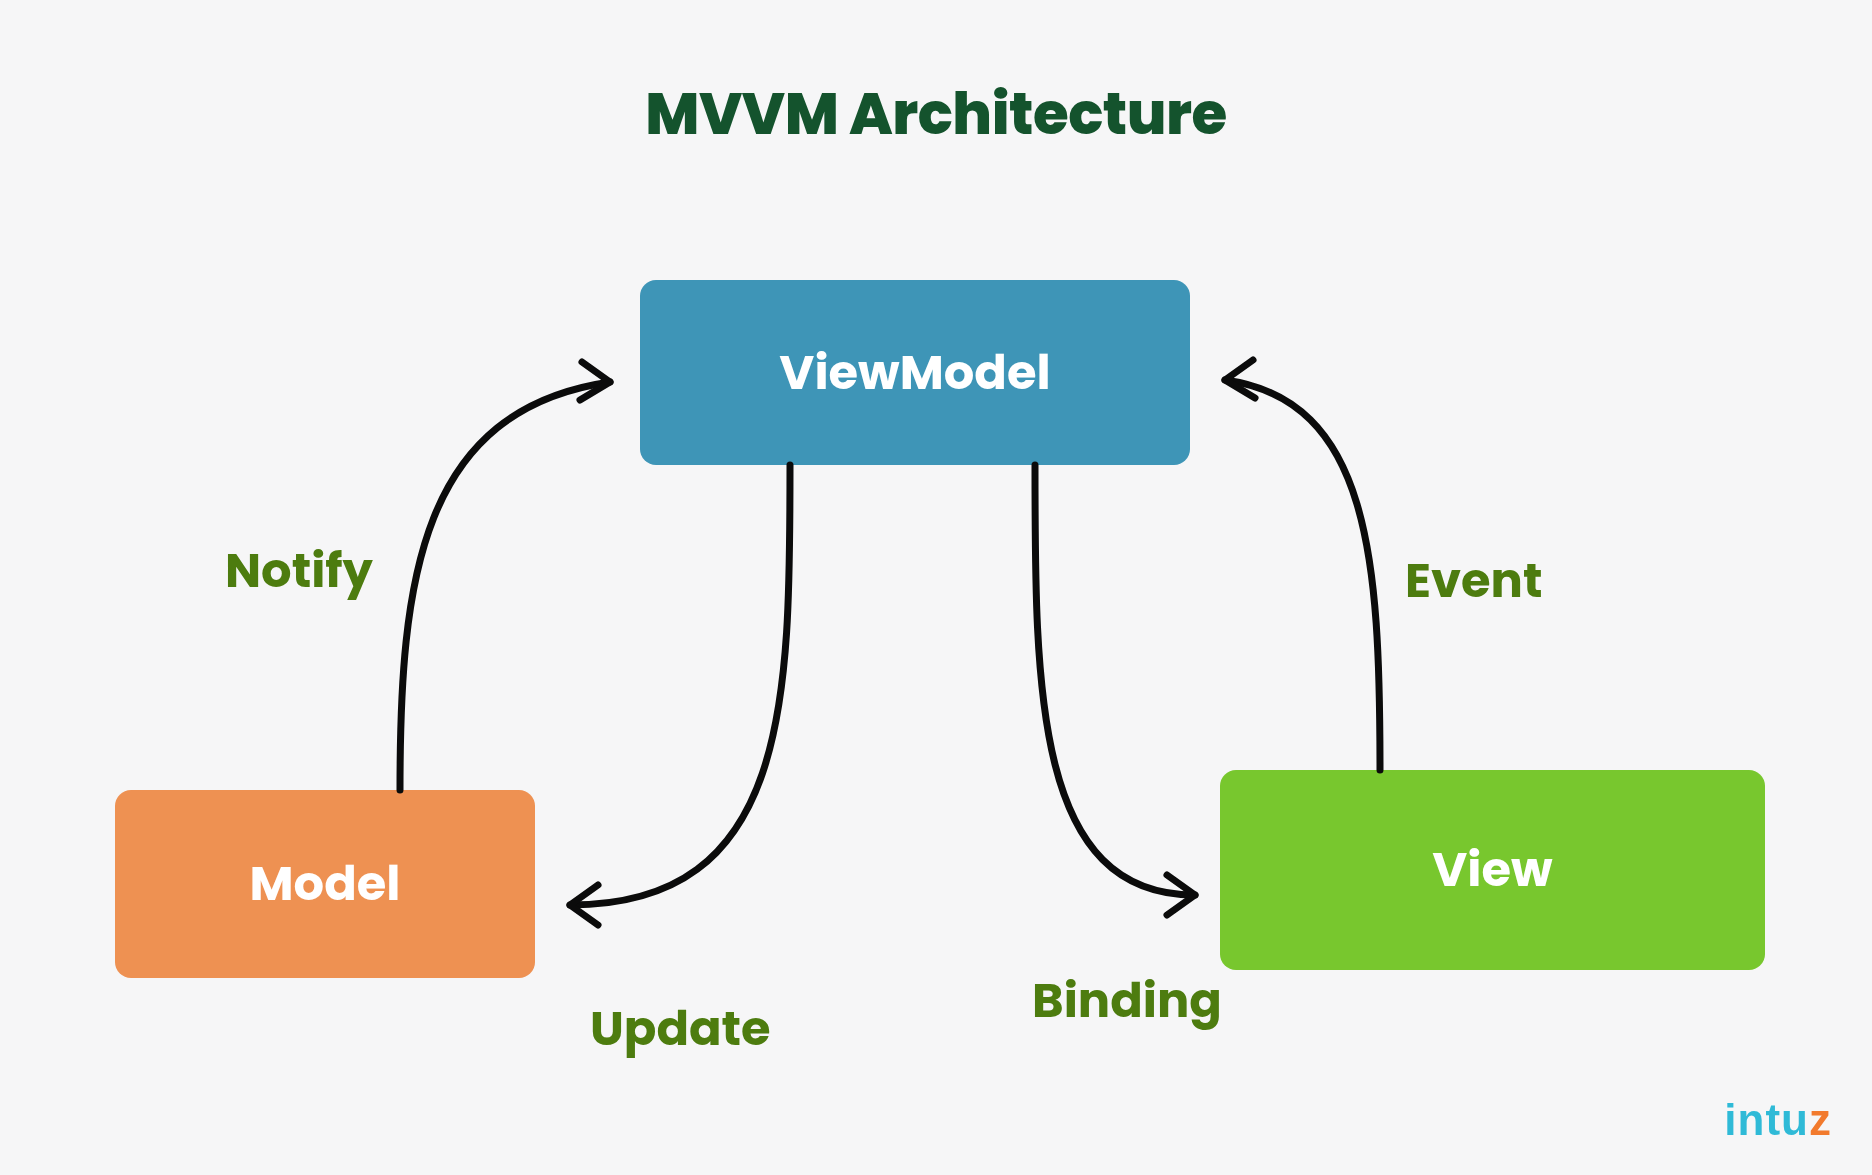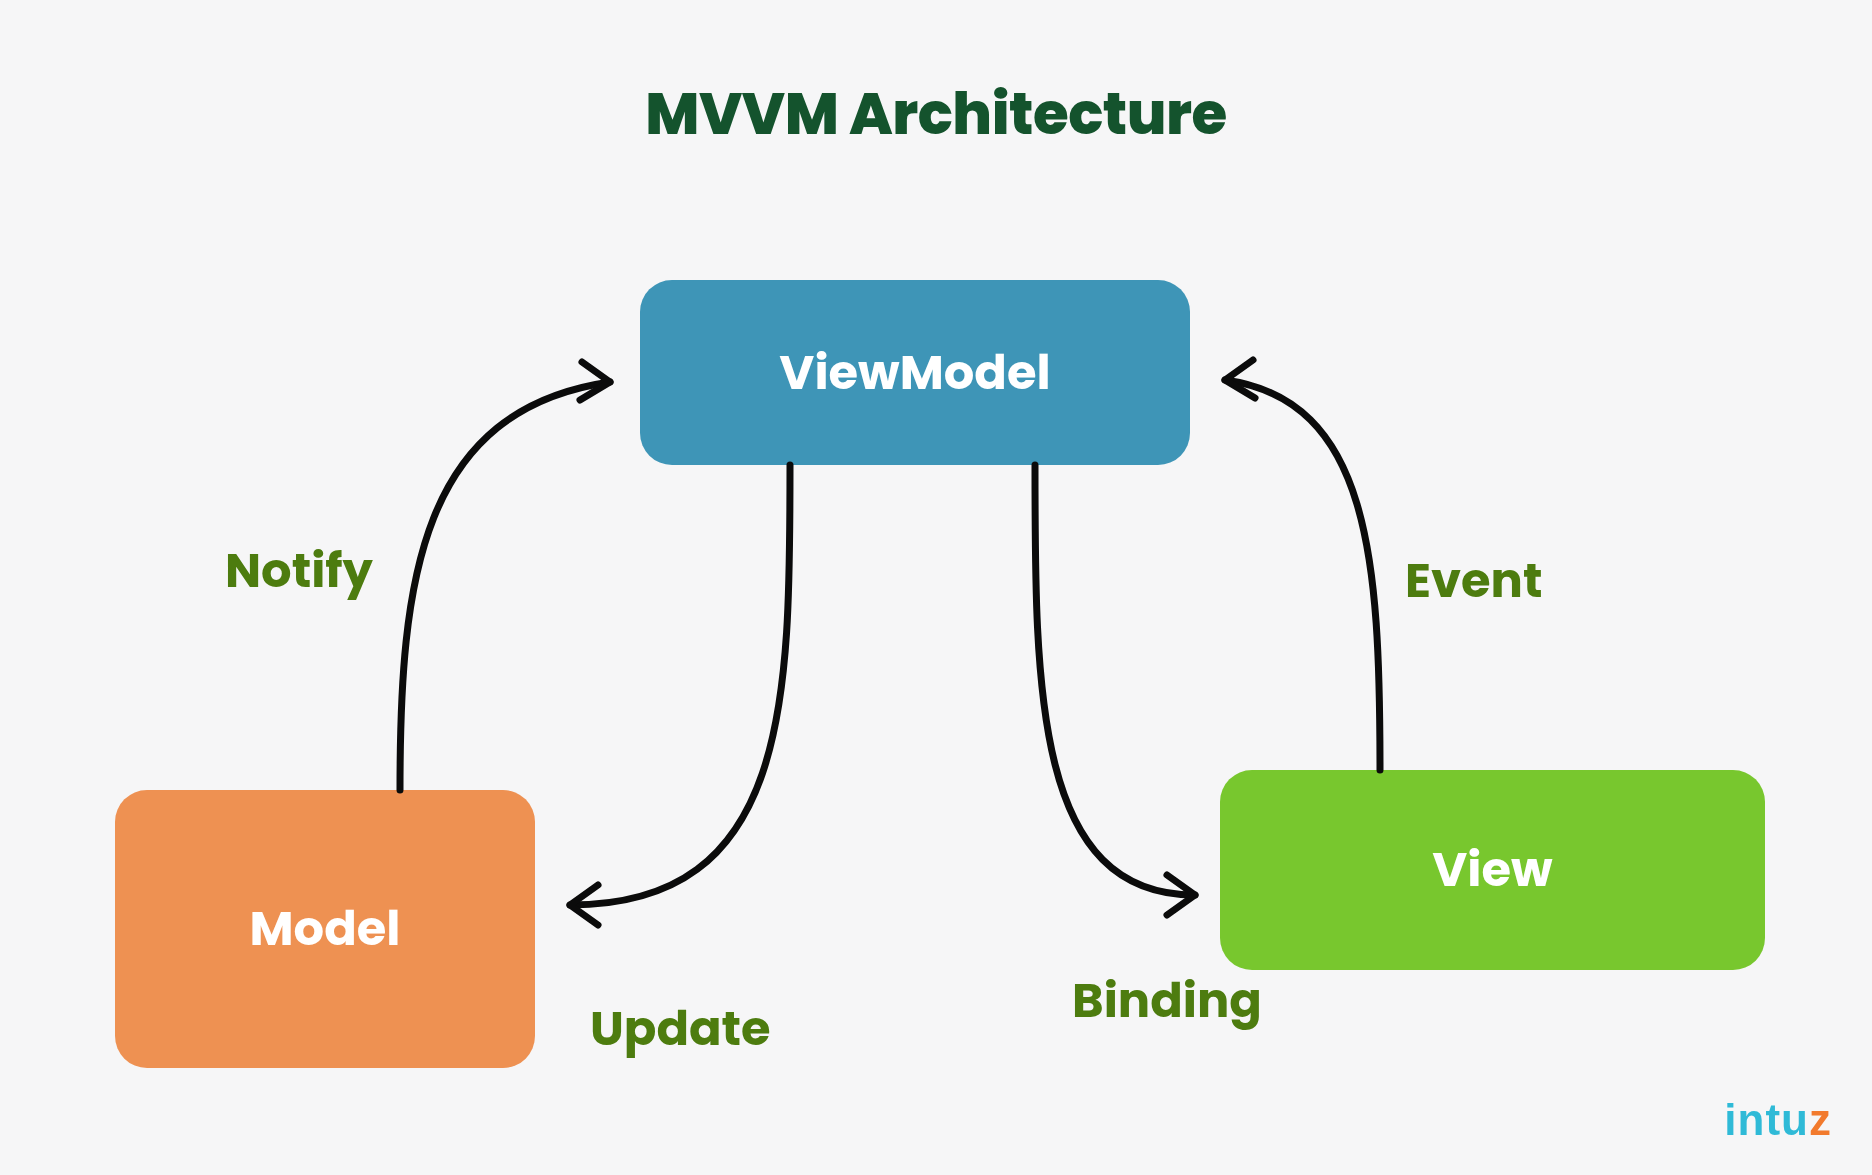--- a/index.html
+++ b/index.html
@@ -24,52 +24,52 @@
     letter-spacing: -0.5px;
   }
   .box {
     position: absolute;
     display: flex;
     align-items: center;
     justify-content: center;
     color: #ffffff;
     font-weight: 700;
     font-size: 48px;
-    border-radius: 32px;
+    border-radius: 16px;
   }
   .box-viewmodel {
     left: 640px;
     top: 280px;
     width: 550px;
     height: 185px;
     background: #3e95b7;
   }
   .box-model {
     left: 115px;
     top: 790px;
     width: 420px;
-    height: 278px;
+    height: 188px;
     background: #ee9152;
   }
   .box-view {
     left: 1220px;
     top: 770px;
     width: 545px;
     height: 200px;
     background: #78c72e;
   }
   .edge-label {
     position: absolute;
     font-size: 48px;
     font-weight: 700;
     color: #4d7c0f;
   }
   .lbl-notify  { left: 225px;  top: 535px; }
   .lbl-update  { left: 590px;  top: 970px; margin-top: 23px; }
-  .lbl-binding { left: 1032px; top: 965px; margin-left: 40px; }
+  .lbl-binding { left: 1032px; top: 965px; }
   .lbl-event   { left: 1405px; top: 545px; }
 
   svg.arrows {
     position: absolute;
     left: 0; top: 0;
     width: 1872px;
     height: 1175px;
     pointer-events: none;
   }
 

